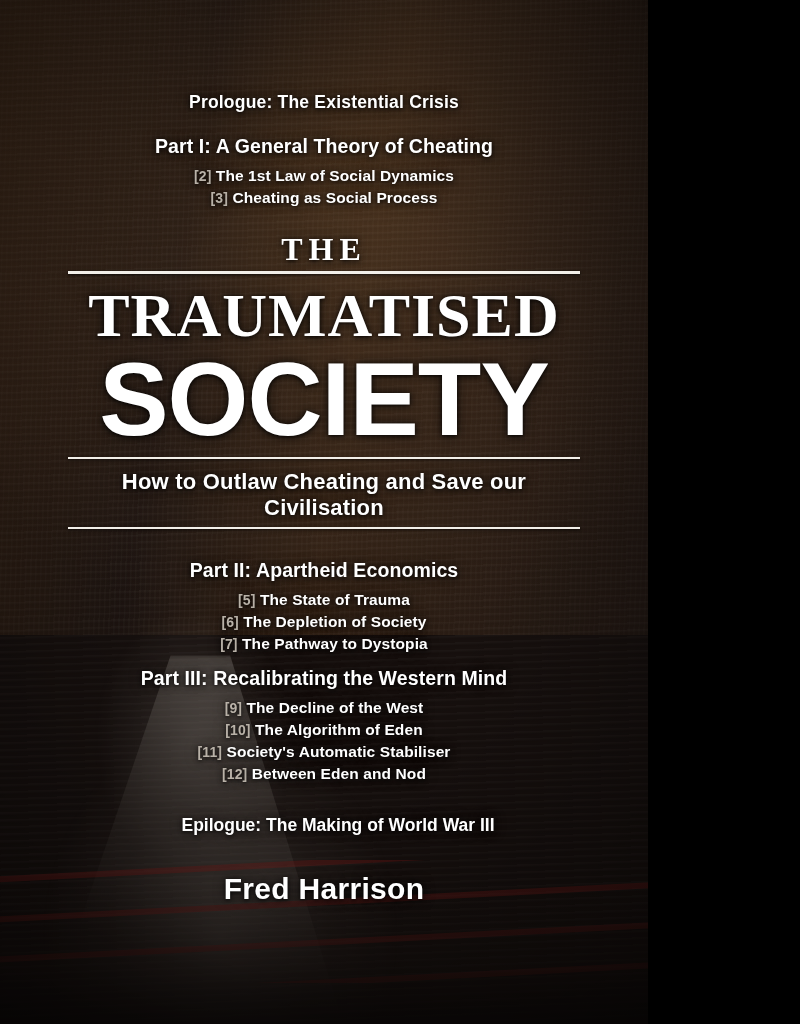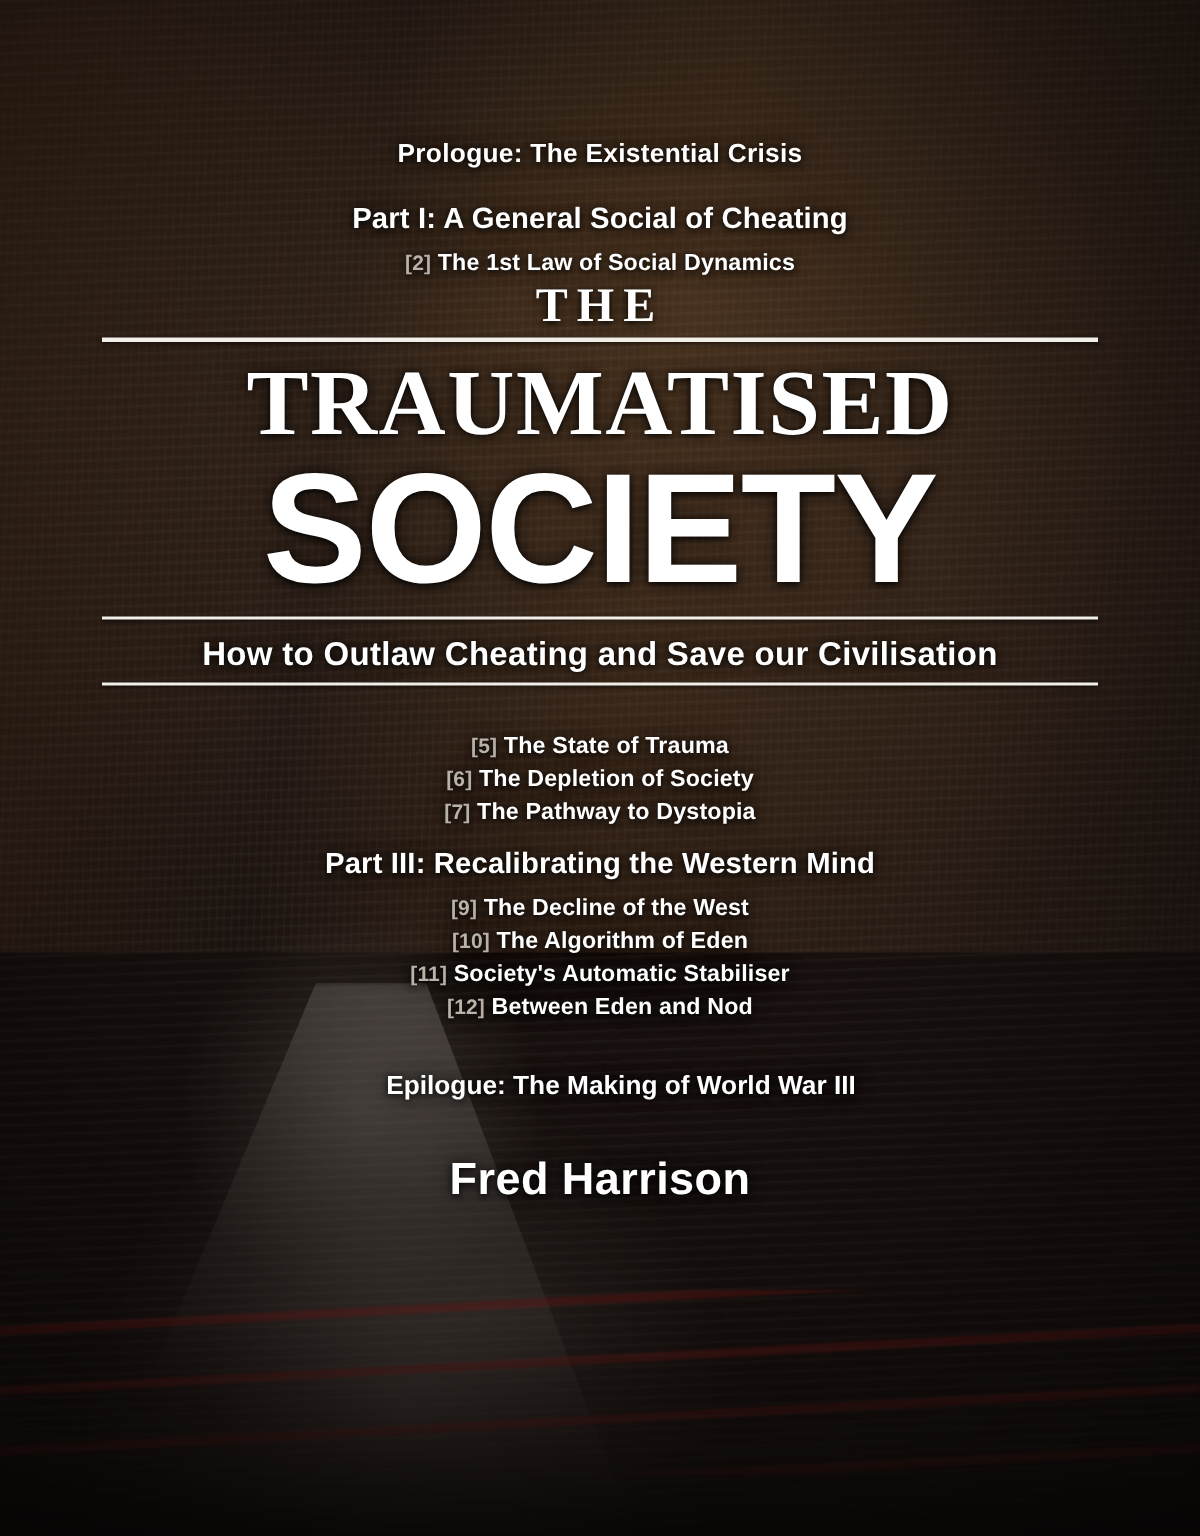--- a/index.html
+++ b/index.html
@@ -5,21 +5,21 @@
   html, body {
     margin: 0;
     padding: 0;
     background: #000;
   }
   body {
     font-family: "Liberation Sans", sans-serif;
   }
   .cover {
     position: relative;
-    width: 800px;
+    width: 648px;
     height: 1024px;
     overflow: hidden;
     background: #0f172a;
     color: #fff;
   }
   
   .bg-base {
     position: absolute;
     inset: 0;
     background:
@@ -124,20 +124,21 @@
     letter-spacing: 0.1px;
   }
   .chapter .num {
     font-weight: bold;
     color: #b9b2a8;
     font-size: 14px;
   }
 
   
   .title-block {
+    margin-top: 24px;
     padding: 0 68px;
   }
   .the {
     font-family: "Liberation Serif", serif;
     font-weight: bold;
     font-size: 32px;
     letter-spacing: 6px;
     line-height: 1;
     margin-bottom: 4px;
   }
@@ -201,40 +202,45 @@
   <div class="bg-redlines"></div>
   <div class="bg-floor"></div>
   <div class="bg-vignette"></div>
   <div class="bg-dark-overlay"></div>
 
   <div class="content">
 
     <div class="prologue">Prologue: The Existential Crisis</div>
 
     <div class="part-block p1">
-      <div class="part-title">Part I: A General Social of Cheating</div>
+      <div class="part-title">Part I: A General Theory of Cheating</div>
       <div class="chapter">
         <span class="num">[2]</span>
         <span>The 1st Law of Social Dynamics</span>
+      </div>
+      <div class="chapter">
+        <span class="num">[3]</span>
+        <span>Cheating as Social Process</span>
       </div>
     </div>
 
     <div class="title-block">
       <div class="the">THE</div>
       <div class="rule"></div>
       <div class="traumatised">TRAUMATISED</div>
       <div class="society">SOCIETY</div>
       <div class="rule thin"></div>
       <div class="subtitle">How to Outlaw Cheating and Save our Civilisation</div>
       <div class="rule thin"></div>
     </div>
 
     <div class="lower">
 
       <div class="part-block p2">
+        <div class="part-title">Part II: Apartheid Economics</div>
         <div class="chapter">
           <span class="num">[5]</span>
           <span>The State of Trauma</span>
         </div>
         <div class="chapter">
           <span class="num">[6]</span>
           <span>The Depletion of Society</span>
         </div>
         <div class="chapter">
           <span class="num">[7]</span>

